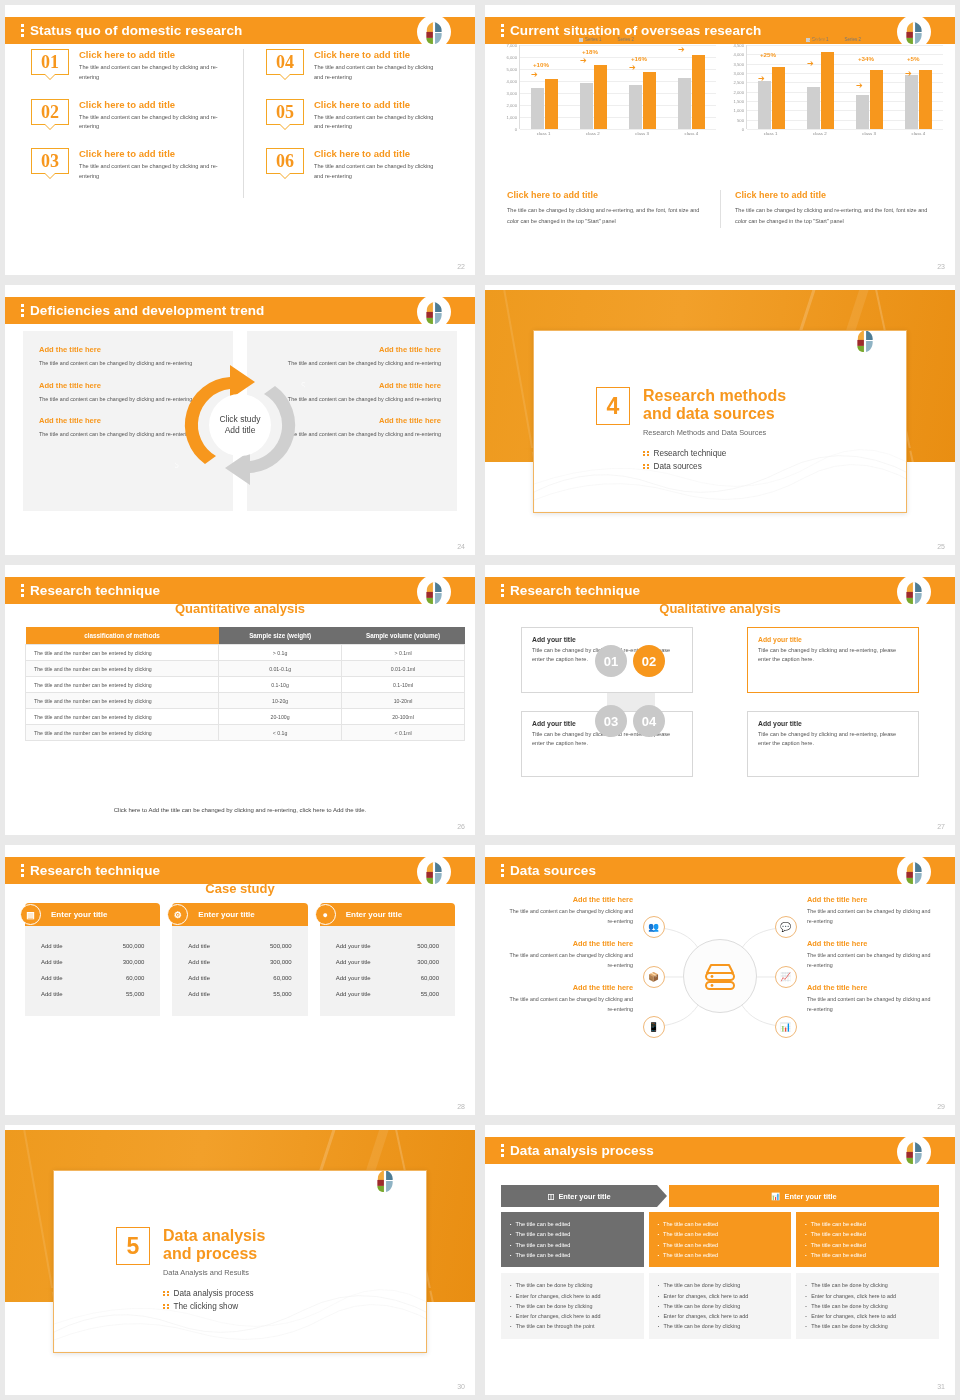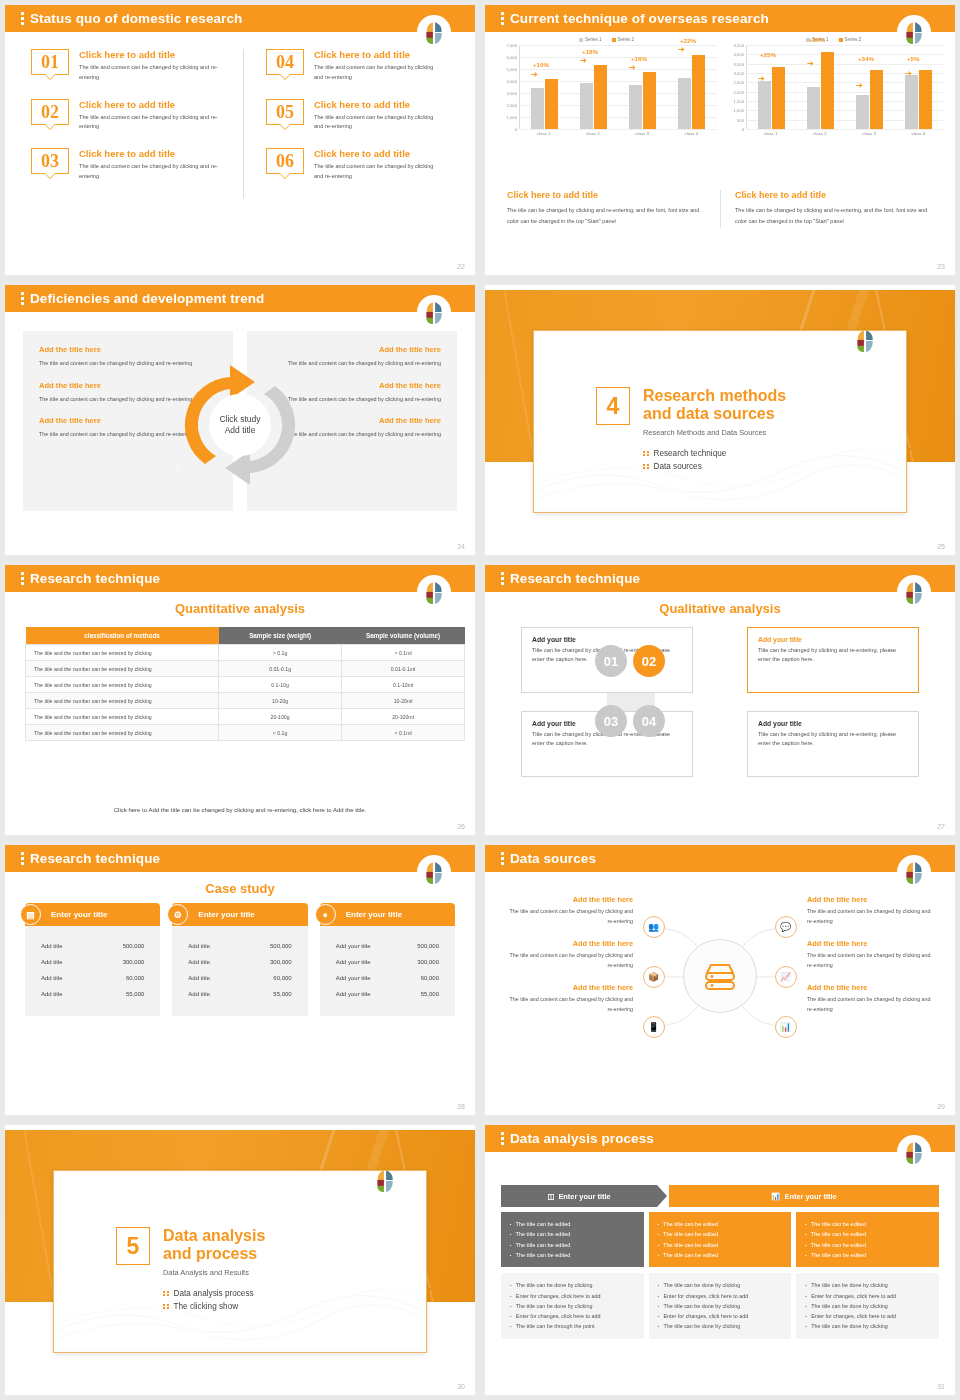--- a/index.html
+++ b/index.html
@@ -19,21 +19,21 @@
     position: relative;
     width: 480px; height: 280px;
     background: #fff;
     border: 5px solid #e9e9e9;
     overflow: hidden;
   }
   .inner { position: absolute; inset: 0; background: #fff; overflow: hidden; }
 
   
   .hdr {
-    position: absolute; top: 0; left: 0; right: 0; height: 27px;
+    position: absolute; top: 12px; left: 0; right: 0; height: 27px;
     background: #F7971D;
     display: flex; align-items: center;
   }
   .hdr-dots { margin-left: 16px; margin-right: 6px; display: flex; flex-direction: column; gap: 2px; }
   .hdr-dots span { display: block; width: 3px; height: 3px; background: #fff; }
   .hdr-dots .row { display: flex; gap: 3px; }
   .hdr-title {
     color: #fff; font-size: 13.5px; font-weight: bold; letter-spacing: .1px;
   }
   .logo-notch {
@@ -343,21 +343,21 @@
             </span>
         <span class="row">
               <span></span>
               <span></span>
             </span>
         <span class="row">
               <span></span>
               <span></span>
             </span>
       </span>
-      <span class="hdr-title">Current technique of overseas research</span>
+      <span class="hdr-title">Current situation of overseas research</span>
     </div>
     <div class="logo-notch"></div>
     <svg class="logo" viewBox="0 0 40 44">
       <path d="M20 2 C10 4 6 12 7 20 L18 20 L18 2 Z" fill="#F2A93B"></path>
       <rect x="6" y="20" width="12" height="11" fill="#9E2B2B"></rect>
       <path d="M6 31 C6 39 12 42 18 42 L18 31 Z" fill="#7AA82E"></path>
       <path d="M20 2 C30 4 35 12 34 20 L22 20 L22 2 Z" fill="#4E7C94"></path>
       <path d="M22 22 L34 22 C35 32 29 41 22 42 Z" fill="#8FB3C4"></path>
     </svg>
 

